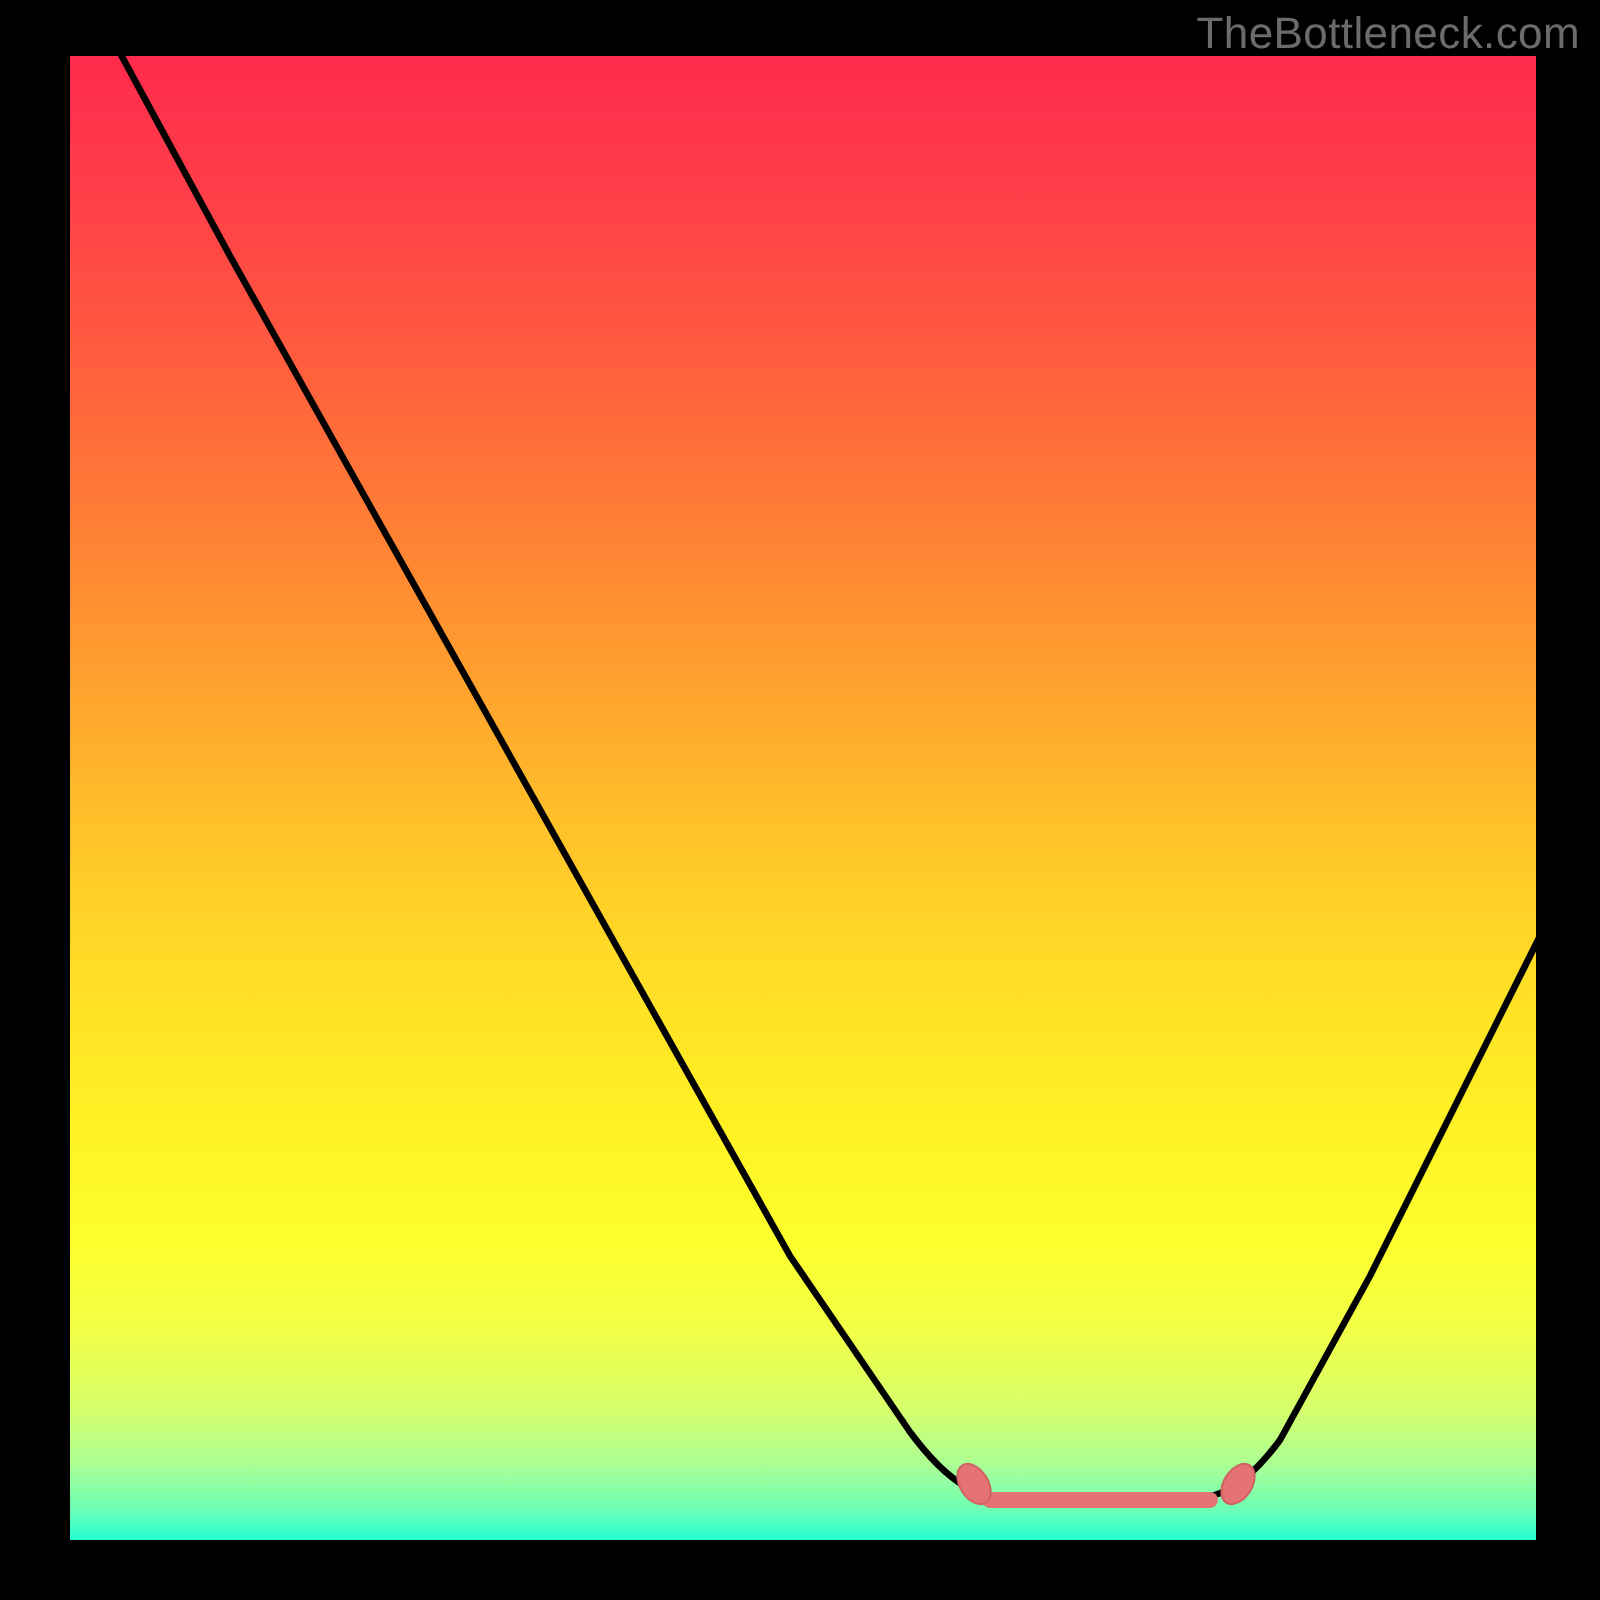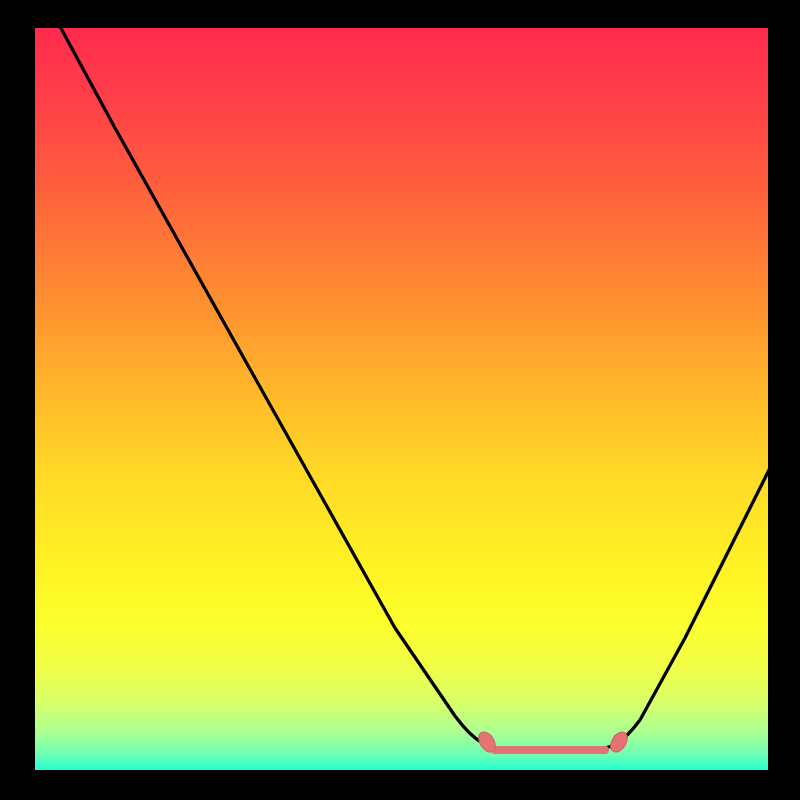--- a/index.html
+++ b/index.html
@@ -81,20 +81,21 @@
     fill: none;
     stroke: #e57373;
     stroke-width: 8;
     stroke-linecap: round;
   }
 </style>
 </head>
 <body>
 <div class="frame">
 
+  <div class="watermark">TheBottleneck.com</div>
 
   <div class="plot-area">
     <div class="gradient"></div>
 
     <svg class="curve" viewBox="0 0 733 742" preserveAspectRatio="none">
       <path class="line" d="M 15 -20
            L 80 100
            L 150 225
            L 220 350
            L 290 475

